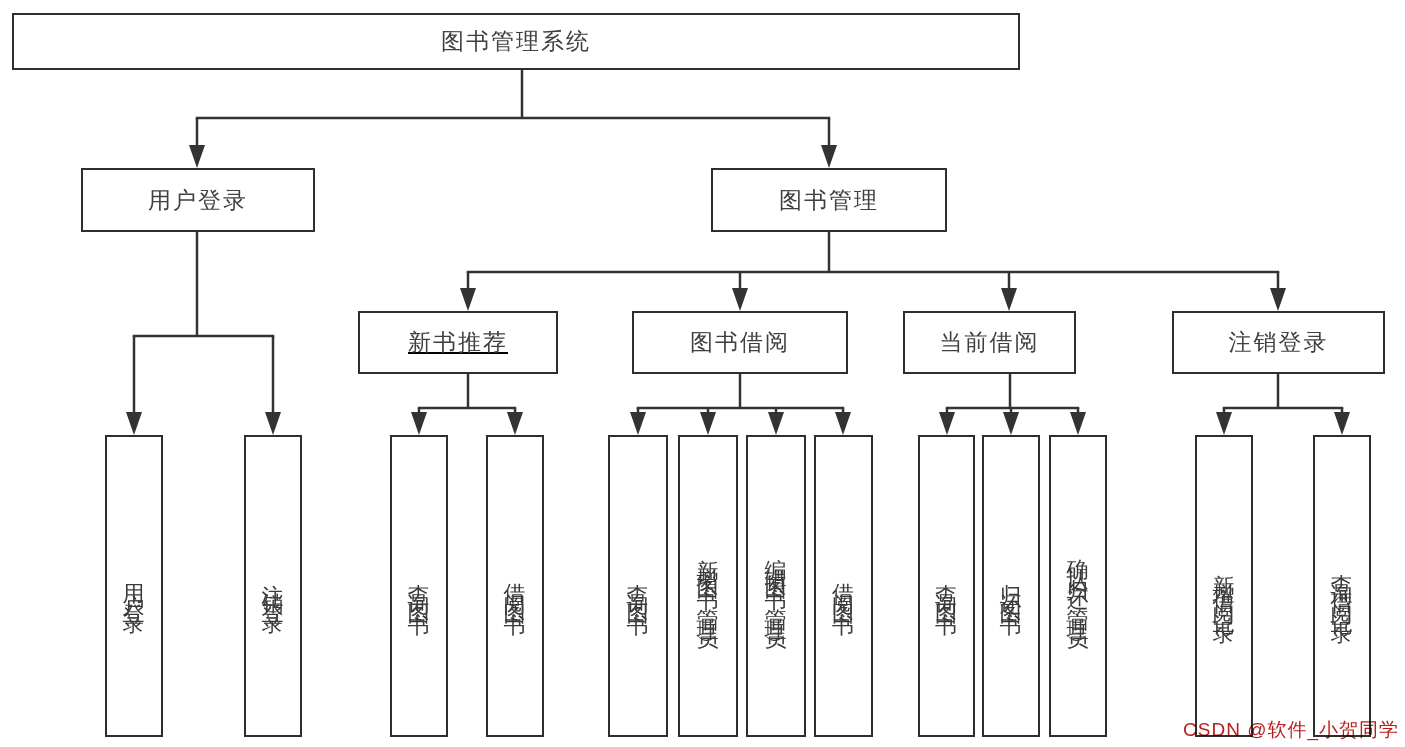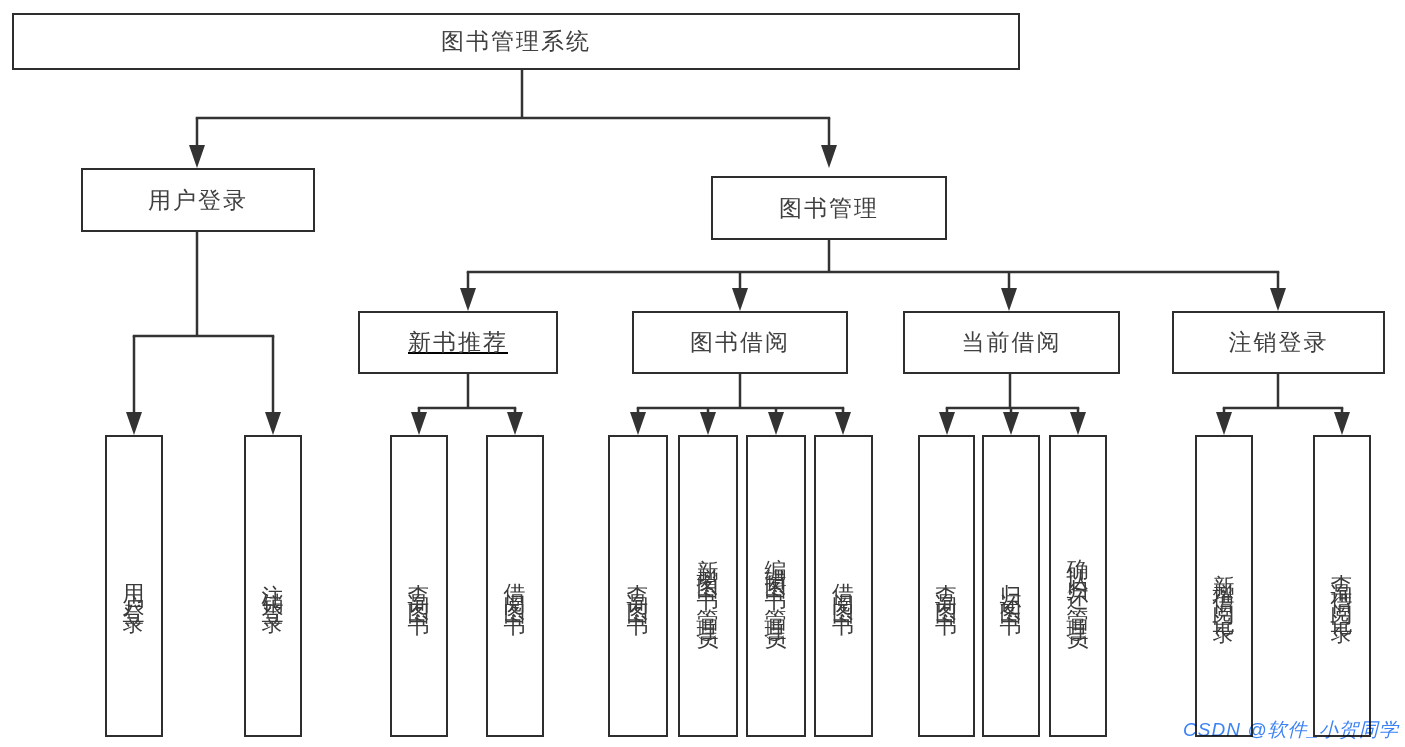--- a/index.html
+++ b/index.html
@@ -46,50 +46,49 @@
     writing-mode: vertical-rl;
     text-orientation: mixed;
     font-size: 22px;
     line-height: 1.05;
     letter-spacing: 10px;
     color: #3a3a3a;
     white-space: nowrap;
   }
   #root-box    { left: 12px;  top: 13px;  width: 1008px; height: 57px; }
   #box-login   { left: 81px;  top: 168px; width: 234px;  height: 64px; }
-  #box-bookmgr { left: 711px; top: 176px; width: 236px;  height: 64px; }
+  #box-bookmgr { left: 711px; top: 168px; width: 236px;  height: 64px; }
   .lvl3 { top: 311px; height: 63px; }
   #box-newbook { left: 358px;  width: 200px; text-decoration: underline; }
   #box-borrow  { left: 632px;  width: 216px; }
-  #box-current { left: 903px;  width: 217px; }
+  #box-current { left: 903px;  width: 173px; }
   #box-records { left: 1172px; width: 213px; }
   #leaf-login-1   { left: 105px; }
   #leaf-login-2   { left: 244px; }
   #leaf-new-1     { left: 390px; }
   #leaf-new-2     { left: 486px; }
   #leaf-borrow-1  { left: 608px; width: 60px; }
   #leaf-borrow-2  { left: 678px; width: 60px; }
   #leaf-borrow-3  { left: 746px; width: 60px; }
   #leaf-borrow-4  { left: 814px; width: 59px; }
   #leaf-cur-1     { left: 918px; width: 57px; }
   #leaf-cur-2     { left: 982px; }
   #leaf-cur-3     { left: 1049px; }
   #leaf-rec-1     { left: 1195px; }
   #leaf-rec-2     { left: 1313px; }
   #watermark {
     position: absolute;
     right: 6px;
     bottom: 4px;
     font-size: 19px;
     letter-spacing: 1px;
-    color: #3b82f6;
+    color: #b91c1c;
     z-index: 3;
     mix-blend-mode: multiply;
     white-space: nowrap;
-    font-style: italic;
   }
   line { stroke: #333333; stroke-width: 2.5px; }
   polygon { fill: #333333; }
 </style>
 </head>
 <body>
 
 <div id="canvas">
 
   <svg id="connectors" viewBox="0 0 1405 747" xmlns="http://www.w3.org/2000/svg">

